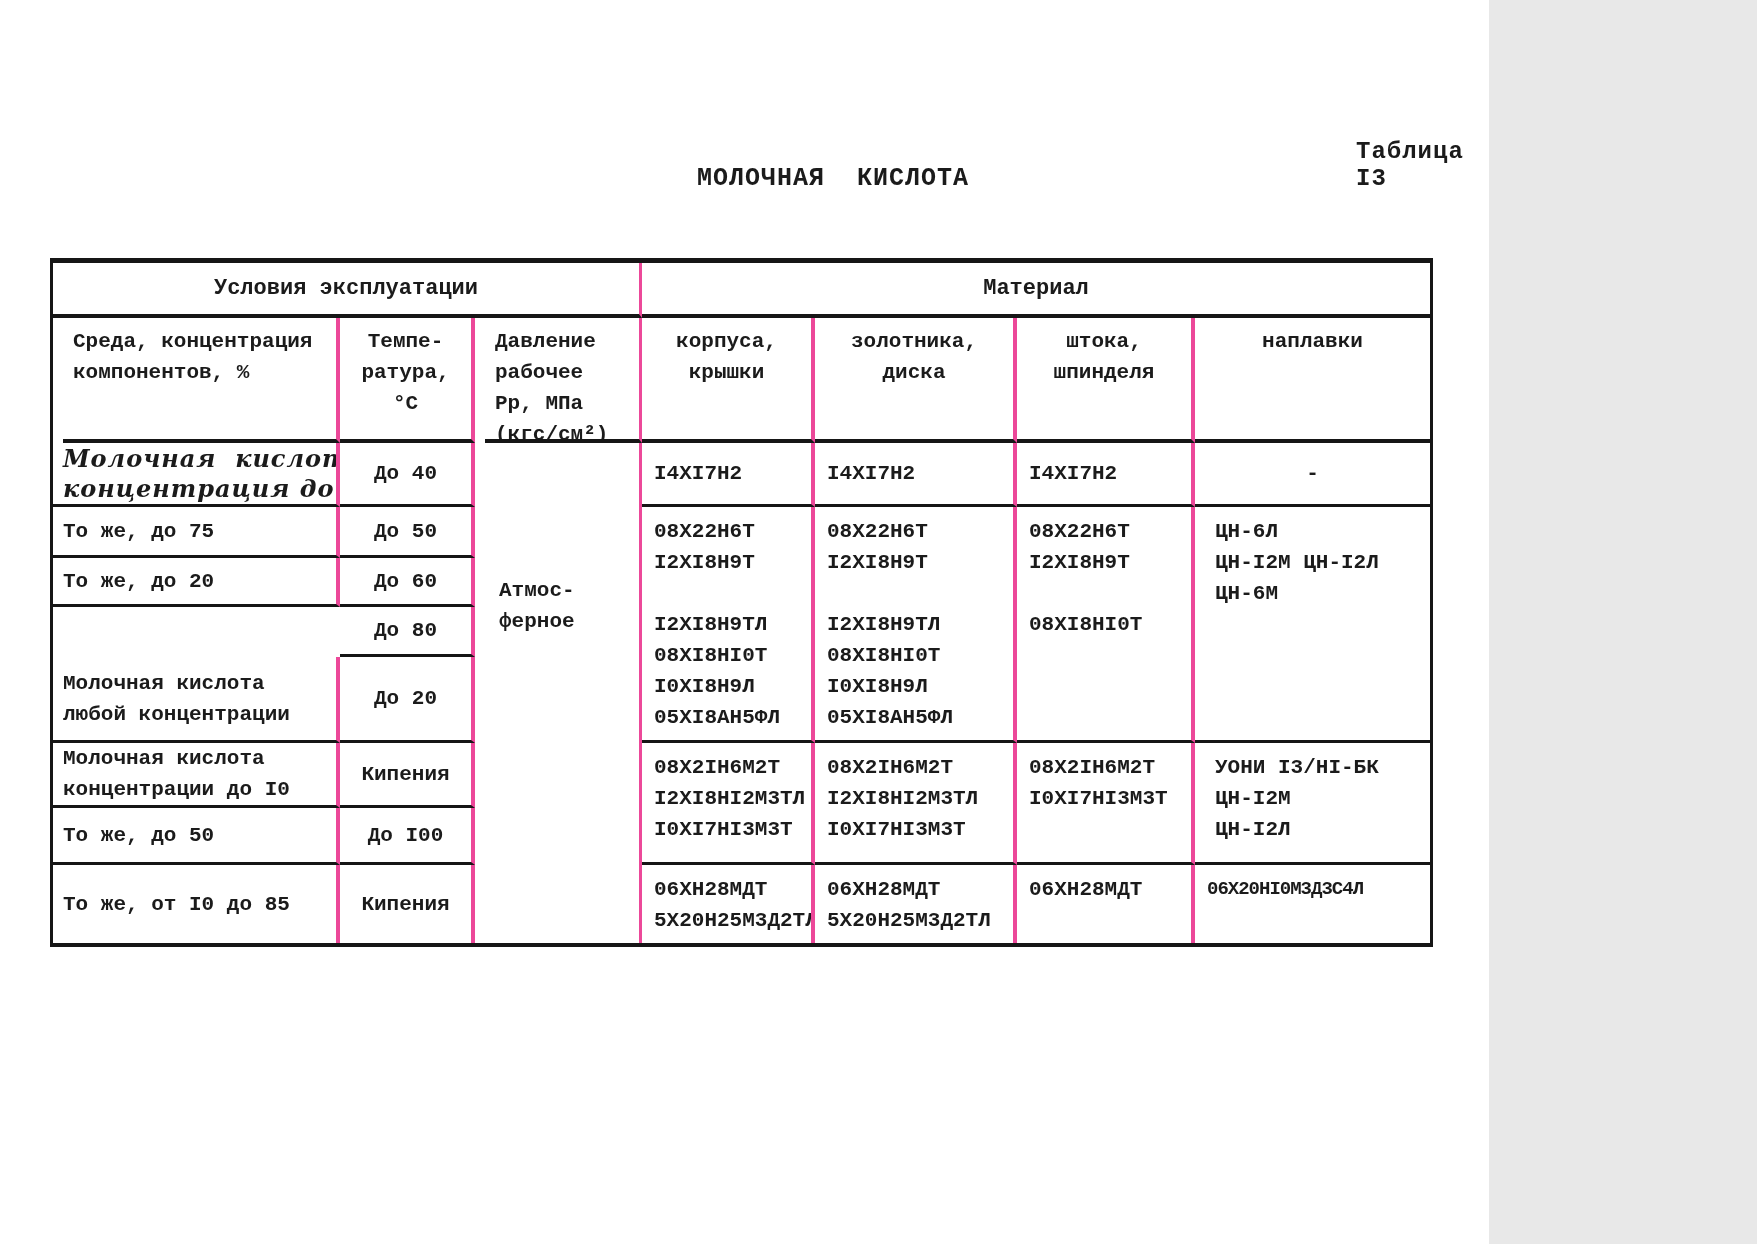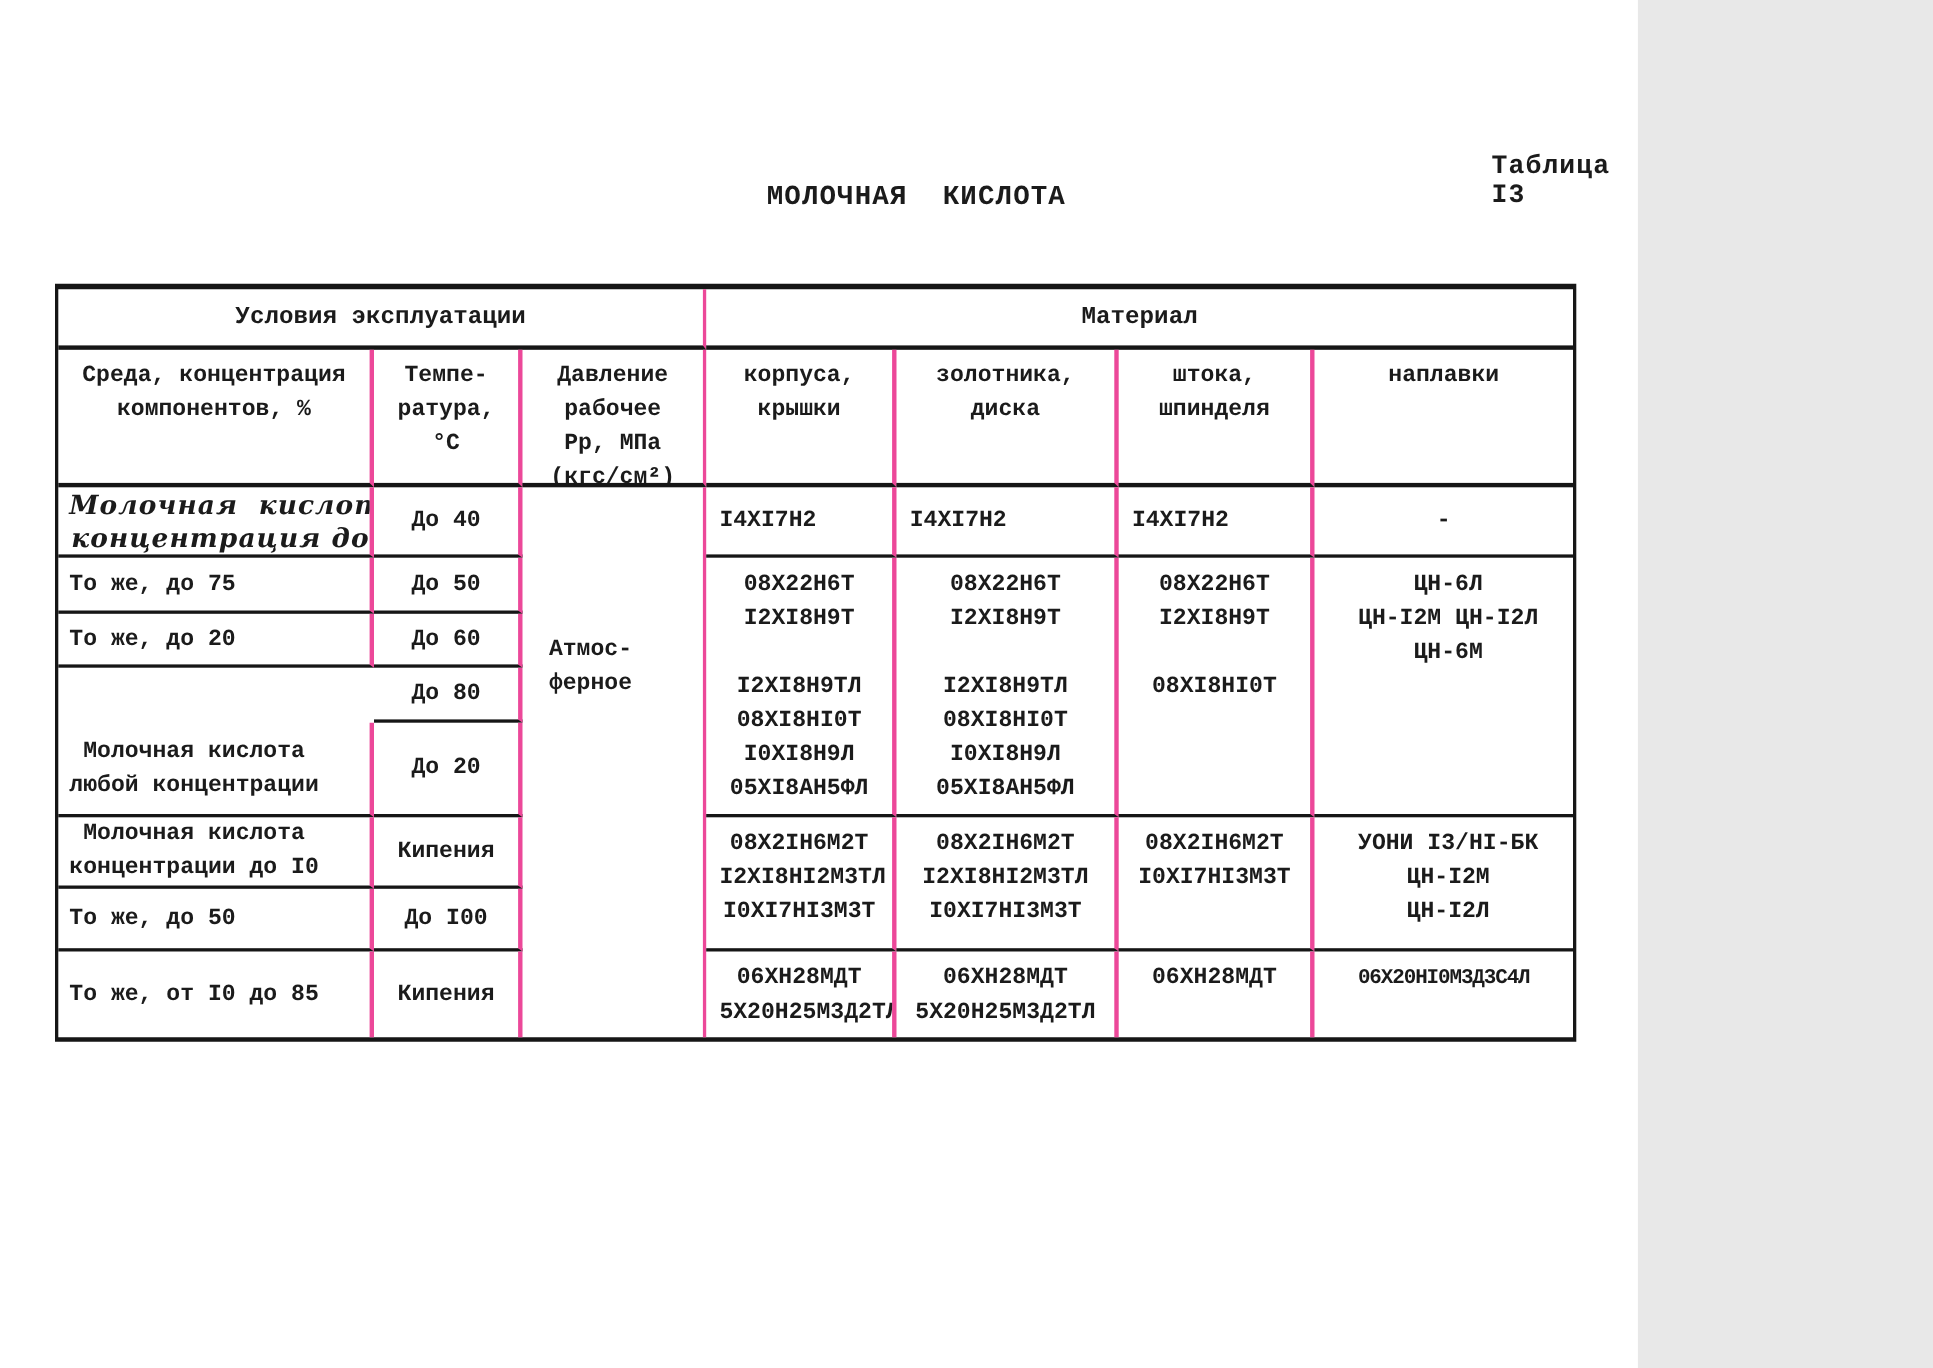--- a/index.html
+++ b/index.html
@@ -5,21 +5,21 @@
   html,body{margin:0;padding:0;background:#e8e8e8;}
   .page{
     position:relative;
     width:1489px;height:1244px;
     background:#ffffff;
     font-family:"Liberation Mono", monospace;
     color:#1b1b1b;
     overflow:hidden;
   }
   .mono{font-family:"Liberation Mono", monospace;font-weight:700;}
-  .pre{white-space:pre;text-align:center;}
+  .pre{white-space:pre;}
 
   .table-number{position:absolute;left:1356px;top:138px;font-size:24px;letter-spacing:1px;}
   .doc-title{position:absolute;left:697px;top:164px;font-size:25px;letter-spacing:1px;}
 
   .side-text{position:absolute;writing-mode:vertical-rl;font-size:27px;letter-spacing:3px;}
   .side-doc{left:1543px;top:420px;}
   .side-page{left:1545px;top:852px;font-size:23px;letter-spacing:2px;}
 
   .tbl{
     position:absolute;left:50px;top:258px;
@@ -39,21 +39,21 @@
     font-size:21px;
     line-height:31px;
     overflow:hidden;
   }
   .br0{border-right:none;}
   .bb0{border-bottom:none;}
   .br3{border-right-width:3px;}
   .bb4{border-bottom-width:4px;}
 
   .ghead{display:flex;align-items:center;justify-content:center;font-size:22px;}
-  .htop{padding:8px 10px;}
+  .htop{padding:8px 10px;margin-left:10px;}
   .hcenter{text-align:center;padding-top:8px;}
   .med{display:flex;align-items:center;padding:2px 10px;}
   .tcell{display:flex;align-items:center;justify-content:center;}
   .mat{padding:9px 12px;}
   .vcenter{display:flex;align-items:center;padding-top:0;padding-bottom:0;}
   .center{justify-content:center;padding-left:0;padding-right:0;text-align:center;}
   .indent{padding-left:20px;}
   .small{font-size:19px;letter-spacing:-1px;}
   .hand{
     font-family:"DejaVu Serif", serif;

